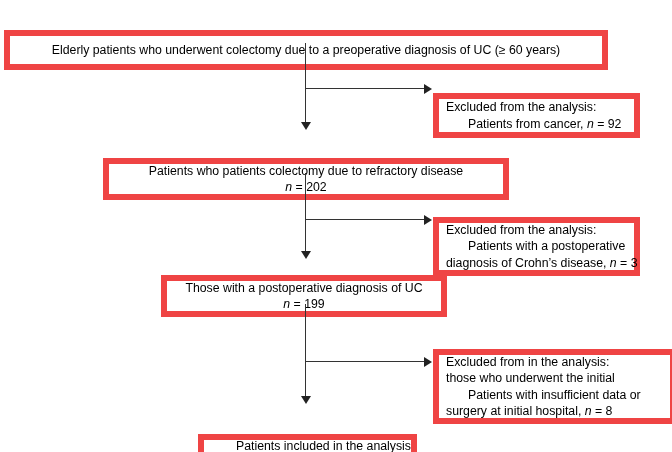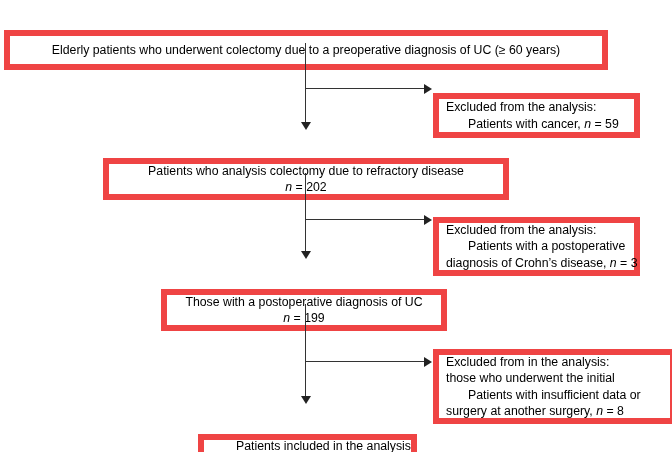--- a/index.html
+++ b/index.html
@@ -86,56 +86,56 @@
   </div>
 
   <div class="vline" style="left:305px; top:43px; height:82px;"></div>
   <div class="arrow-down" style="left:301px; top:122px;"></div>
 
   <div class="hline" style="left:305px; top:88px; width:120px;"></div>
   <div class="arrow-right" style="left:424px; top:84px;"></div>
 
   <div class="node left" style="left:433px; top:66px; width:207px; height:45px;">
     <span class="line">Excluded from the analysis:</span>
-    <span class="line indent-1"><span>Patients with cancer, </span><span class="it">n</span><span> = </span><span>59</span></span>
+    <span class="line indent-1"><span>Patients from cancer, </span><span class="it">n</span><span> = </span><span>92</span></span>
   </div>
 
   <div class="node centered" style="left:103px; top:131px; width:406px; height:42px;">
-    <span class="line">Patients who analysis colectomy due to refractory disease</span>
+    <span class="line">Patients who patients colectomy due to refractory disease</span>
     <span class="line"><span class="it">n</span><span> = </span><span>202</span></span>
   </div>
 
   <div class="vline" style="left:305px; top:173px; height:81px;"></div>
   <div class="arrow-down" style="left:301px; top:251px;"></div>
 
   <div class="hline" style="left:305px; top:219px; width:120px;"></div>
   <div class="arrow-right" style="left:424px; top:215px;"></div>
 
   <div class="node left" style="left:433px; top:190px; width:207px; height:59px;">
     <span class="line">Excluded from the analysis:</span>
     <span class="line indent-1">Patients with a postoperative</span>
     <span class="line"><span>diagnosis of Crohn’s disease, </span><span class="it">n</span><span> = </span><span>3</span></span>
   </div>
 
-  <div class="node centered" style="left:161px; top:262px; width:286px; height:42px;">
+  <div class="node centered" style="left:161px; top:248px; width:286px; height:42px;">
     <span class="line">Those with a postoperative diagnosis of UC</span>
     <span class="line"><span class="it">n</span><span> = </span><span>199</span></span>
   </div>
 
   <div class="vline" style="left:305px; top:304px; height:95px;"></div>
   <div class="arrow-down" style="left:301px; top:396px;"></div>
 
   <div class="hline" style="left:305px; top:361px; width:120px;"></div>
   <div class="arrow-right" style="left:424px; top:357px;"></div>
 
   <div class="node left" style="left:433px; top:322px; width:243px; height:75px;">
     <span class="line">Excluded from in the analysis:</span>
     <span class="line">those who underwent the initial</span>
     <span class="line indent-1">Patients with insufficient data or</span>
-    <span class="line"><span>surgery at another surgery, </span><span class="it">n</span><span> = </span><span>8</span></span>
+    <span class="line"><span>surgery at initial hospital, </span><span class="it">n</span><span> = </span><span>8</span></span>
   </div>
 
   <div class="node centered" style="left:198px; top:407px; width:219px; height:41px;align-items:flex-end;">
     <span class="line">Patients included in the analysis</span>
     <span class="line"><span class="it">n</span><span> = </span><span>122</span></span>
   </div>
 
 </div>
 
 </body></html>

